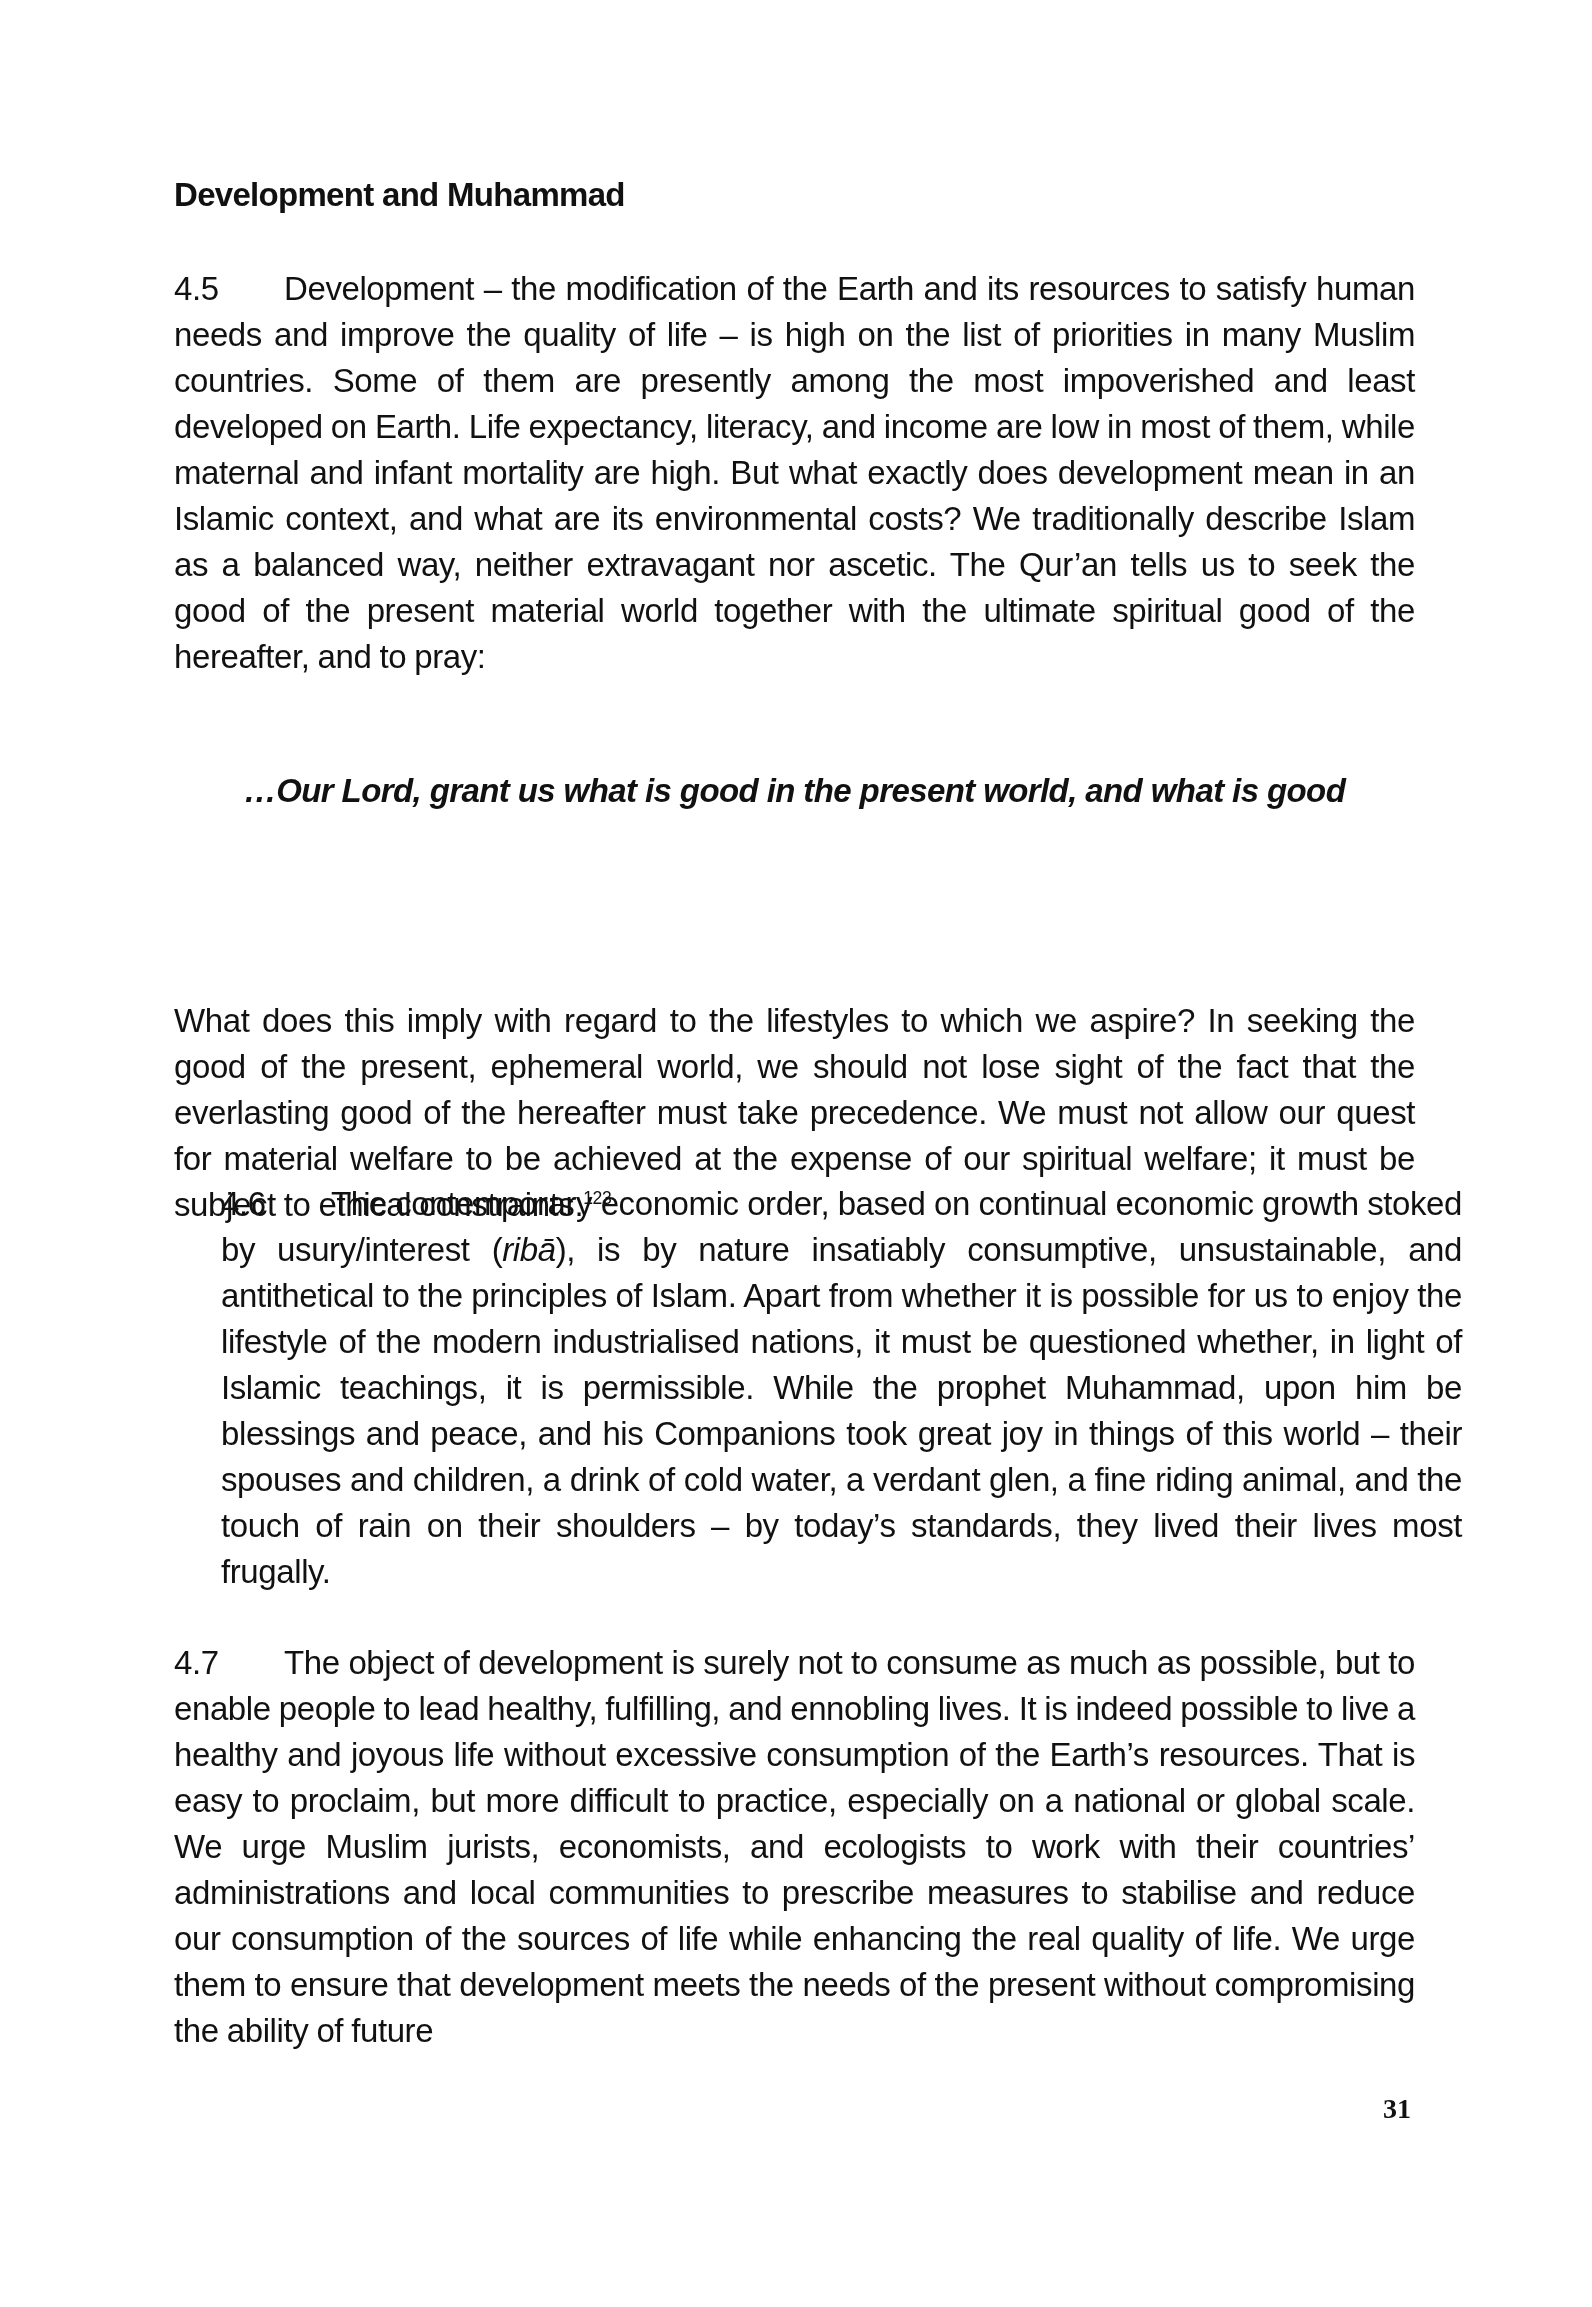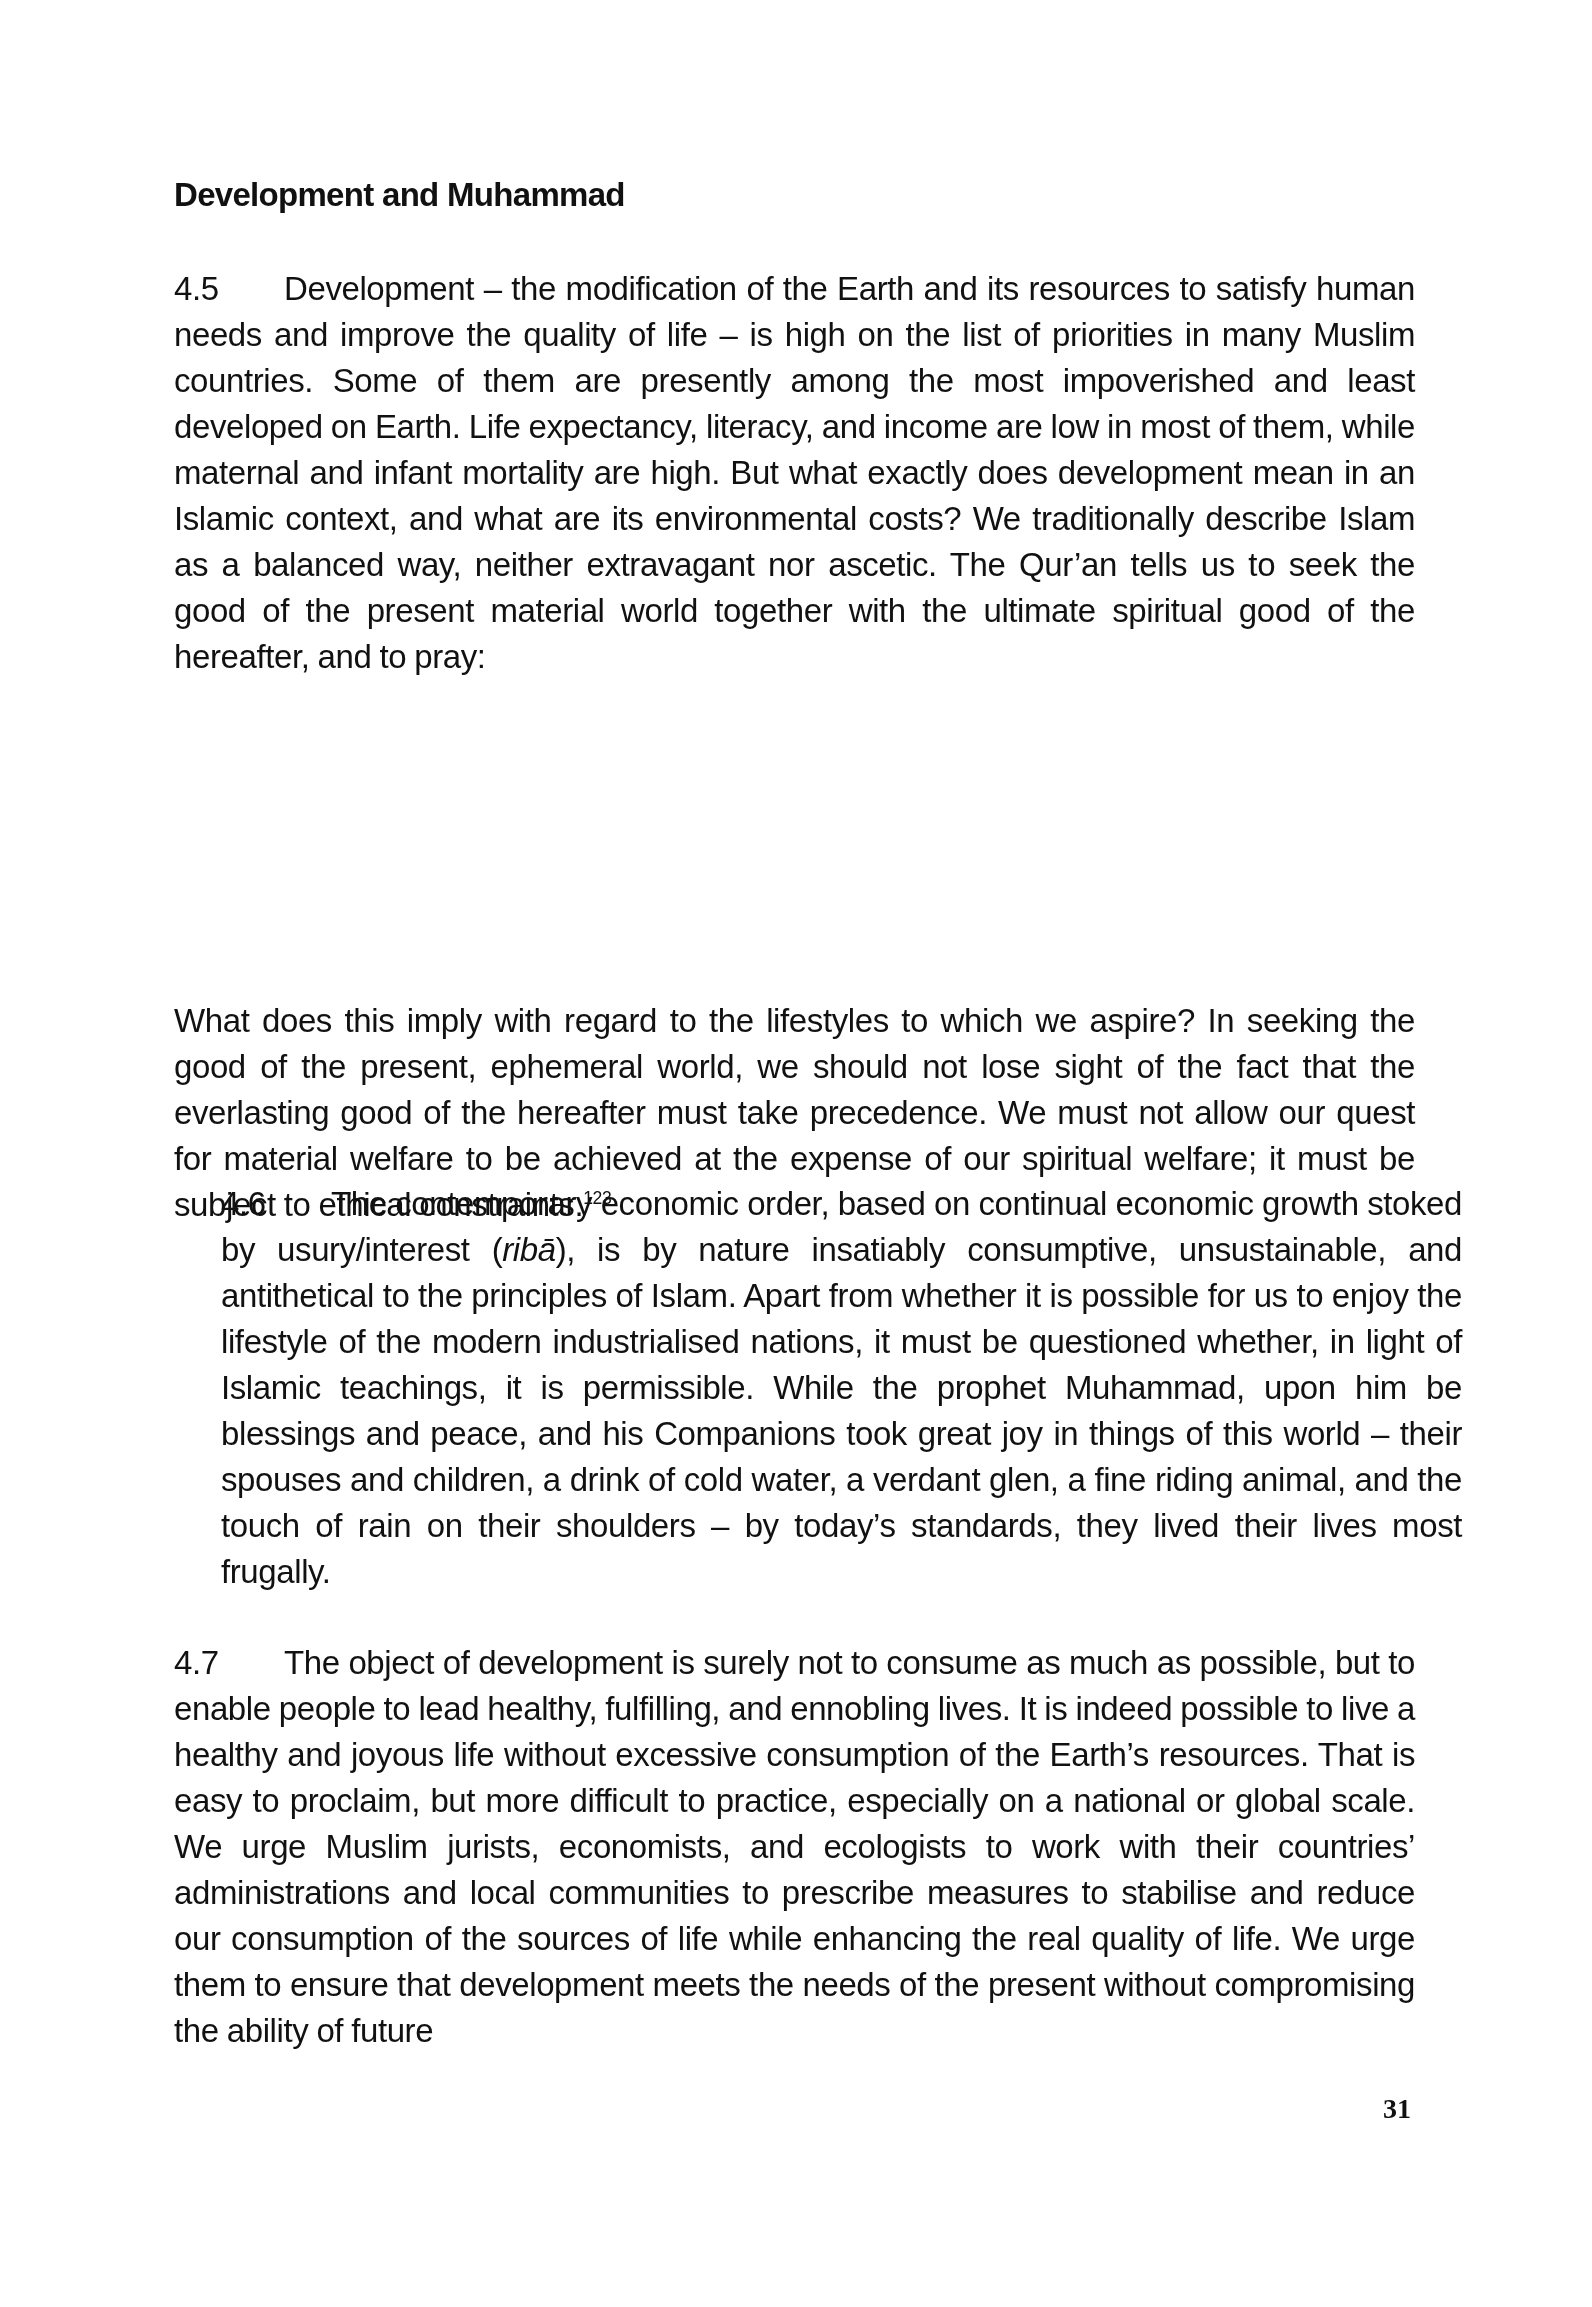--- a/index.html
+++ b/index.html
@@ -17,20 +17,21 @@
 <body>
 
 <div class="page">
   <div class="heading">Development and Muhammad</div>
 
   <div class="para" style="top:266px;">
     <span class="num">4.5</span><span>Development – the modification of the Earth and its resources to satisfy human needs and improve the quality of life – is high on the list of priorities in many Muslim countries. Some of them are presently among the most impoverished and least developed on Earth. Life expectancy, literacy, and income are low in most of them, while maternal and infant mortality are high. But what exactly does development mean in an Islamic context, and what are its environmental costs? We traditionally describe Islam as a balanced way, neither extravagant nor ascetic. The Qur’an tells us to seek the good of the present material world together with the ultimate spiritual good of the hereafter, and to pray:</span>
   </div>
 
   <div class="quote">
+    <div><span class="q">…Our Lord, grant us what is good in the present world, and what is good</span></div>
   </div>
 
   <div class="para" style="top:950px;margin-top:48px;">
     <span>What does this imply with regard to the lifestyles to which we aspire? In seeking the good of the present, ephemeral world, we should not lose sight of the fact that the everlasting good of the hereafter must take precedence. We must not allow our quest for material welfare to be achieved at the expense of our spiritual welfare; it must be subject to ethical constraints.</span><sup>123</sup>
   </div>
 
   <div class="para" style="top:1181px;margin-left:47px;">
     <span class="num">4.6</span><span>The contemporary economic order, based on continual economic growth stoked by usury/interest (</span><i>ribā</i><span>), is by nature insatiably consumptive, unsustainable, and antithetical to the principles of Islam. Apart from whether it is possible for us to enjoy the lifestyle of the modern industrialised nations, it must be questioned whether, in light of Islamic teachings, it is permissible. While the prophet Muhammad, upon him be blessings and peace,  and his Companions took great joy in things of this world – their spouses and children, a drink of cold water, a verdant glen, a fine riding animal, and the touch of rain on their shoulders – by today’s standards, they lived their lives most frugally.</span>
   </div>
 

